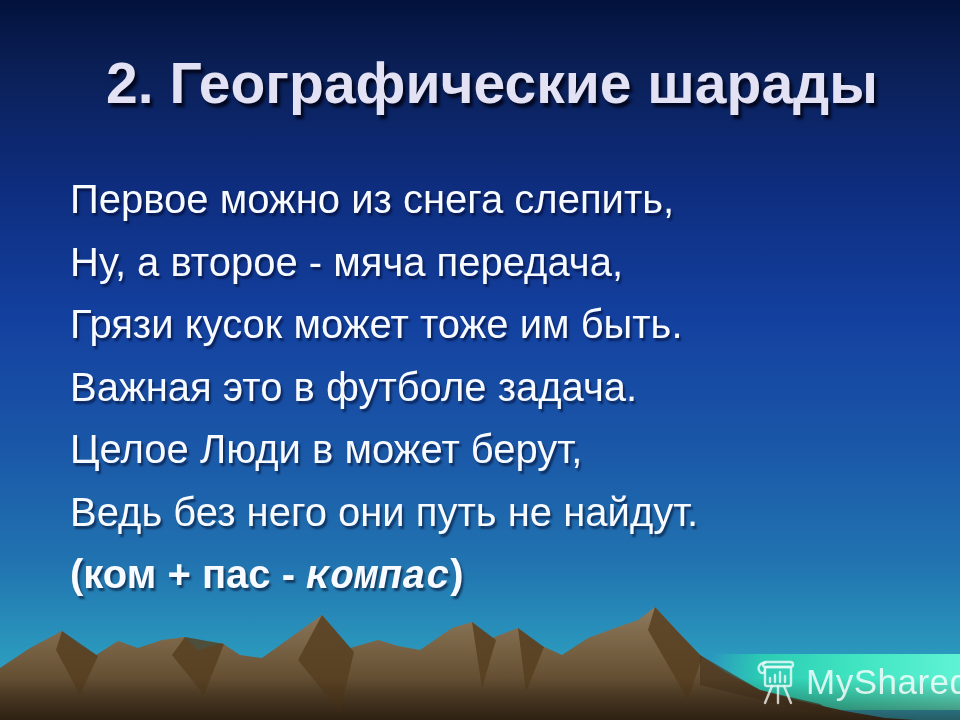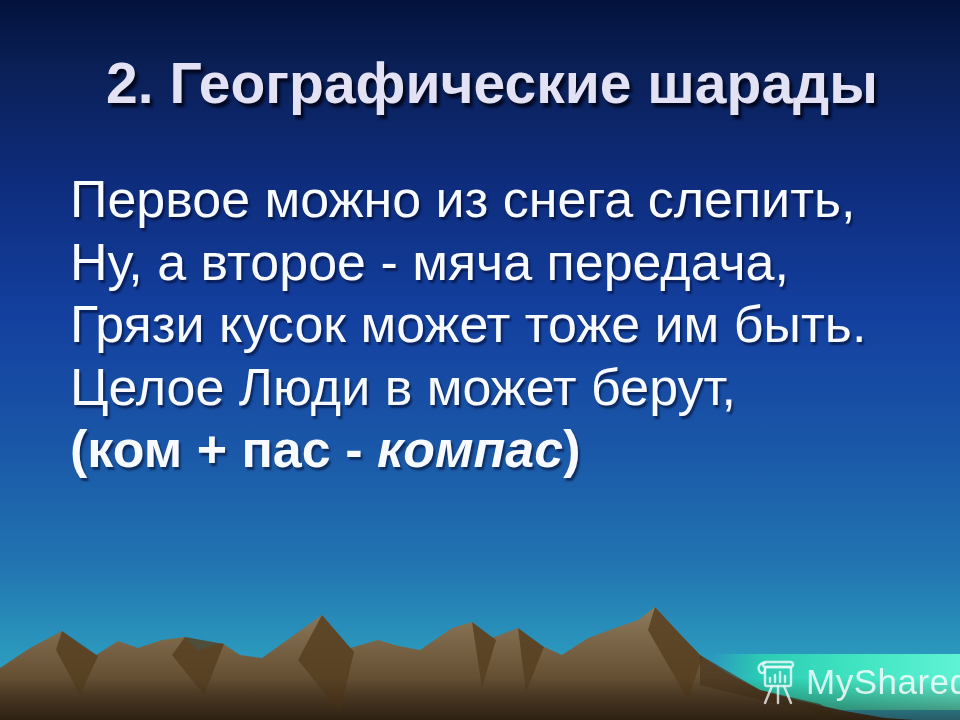--- a/index.html
+++ b/index.html
@@ -19,27 +19,27 @@
     color:#e2e2f4;
     text-shadow:3px 4px 3px rgba(0,0,15,0.78);
     letter-spacing:0px;
     margin:0;
   }
   .body-text{
     position:absolute;top:168px;left:70px;width:840px;
   }
   .body-text p{
     margin:0;
-    font-size:52px;font-weight:400;line-height:62.5px;
+    font-size:40px;font-weight:400;line-height:62.5px;
     color:#f7faff;
     text-shadow:2px 3px 2px rgba(0,0,25,0.5);
     white-space:pre-wrap;
   }
   .body-text p.answer{font-weight:700;}
-  .answer .ital{font-style:italic;}
+  .answer .ital{font-style:italic;font-family:Liberation Mono, monospace;}
   
   .mountains{position:absolute;left:0;bottom:0;width:960px;height:120px;z-index:3;display:block;}
   
   .wm-band{
     position:absolute;right:0;bottom:10px;height:56px;width:248px;z-index:2;
     background:linear-gradient(92deg,
       rgba(34,196,164,0) 0%, rgba(43,212,178,0.85) 20%,
       #3ee3c0 55%, #5ff3d4 100%);
   }
   .wm-content{
@@ -57,21 +57,23 @@
 <body>
 
 <div class="slide">
 
   <h1 class="title">2. Географические шарады</h1>
 
   <div class="body-text">
     <p>Первое можно из снега слепить,</p>
     <p>Ну, а второе - мяча передача,</p>
     <p>Грязи кусок может тоже им быть.</p>
+    <p>Важная это в футболе задача.</p>
     <p>Целое Люди в может берут,</p>
+    <p>Ведь без него они путь не найдут.</p>
     <p class="answer"><span>(ком + пас - </span><span class="ital">компас</span><span>)</span></p>
   </div>
 
   <div class="wm-band"></div>
 
   <svg class="mountains" viewBox="0 0 960 120" preserveAspectRatio="none">
     <defs>
       <linearGradient id="mgrad" x1="0" y1="0" x2="0" y2="1">
         <stop offset="0" stop-color="#8e7a5c"></stop>
         <stop offset="0.55" stop-color="#6b5538"></stop>

